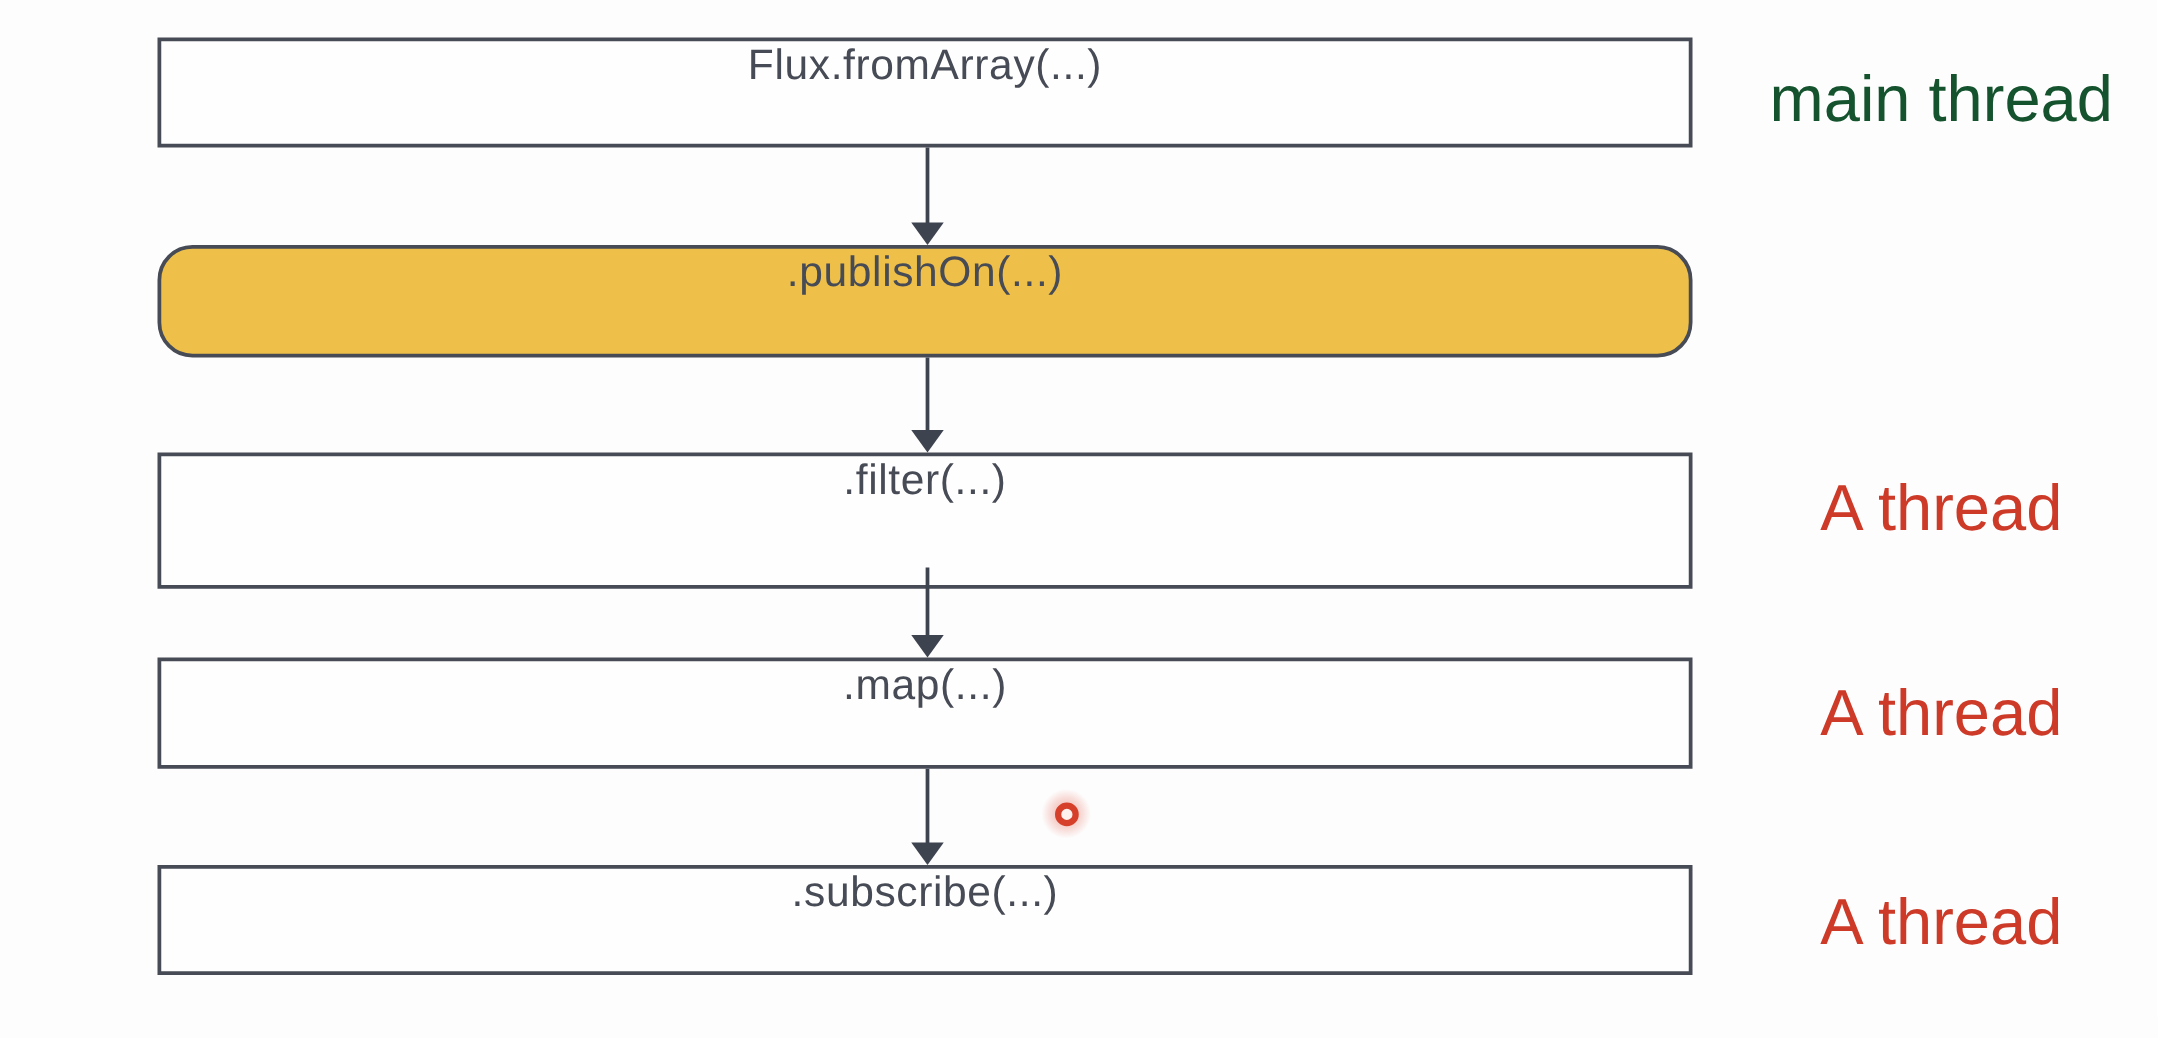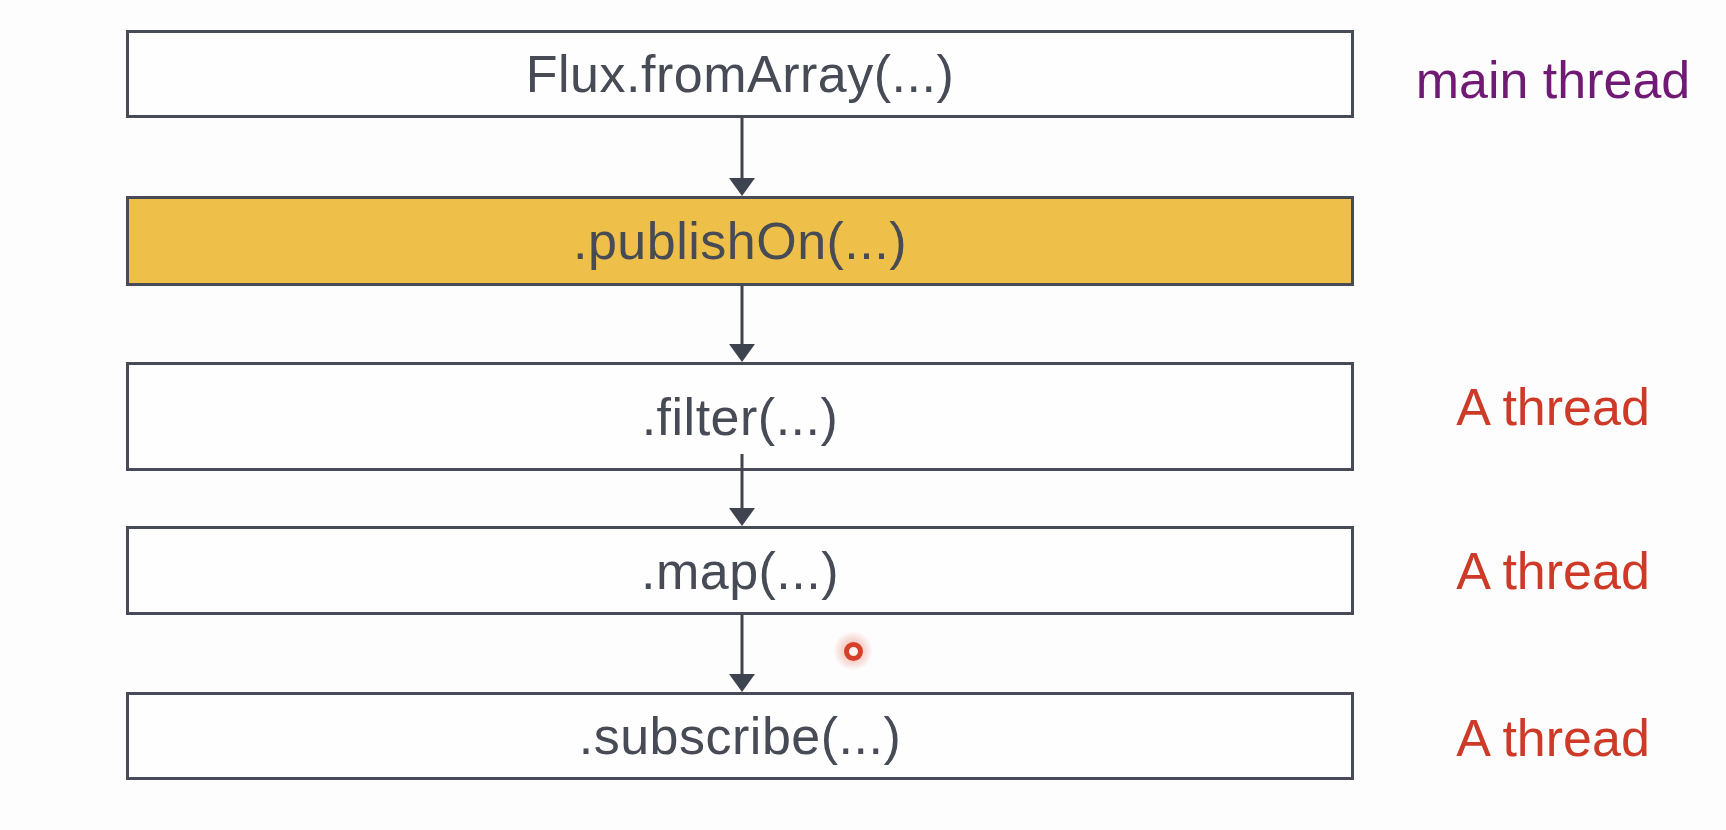--- a/index.html
+++ b/index.html
@@ -17,28 +17,28 @@
   }
   
   .node {
     position: absolute;
     left: 126px;
     width: 1228px;
     box-sizing: border-box;
     background: #fefefe;
     border: 3px solid #474b55;
     display: flex;
-    align-items: center;
+    align-items: flex-start;
     justify-content: center;
-    font-size: 52px;
+    font-size: 34px;
     color: #474b55;
     letter-spacing: 0.5px;
   }
   .node-1 { top: 30px;  height: 88px; }
-  .node-2 { top: 196px; height: 90px; }
+  .node-2 { top: 196px; height: 90px; border-radius: 28px; }
   .node-3 { top: 362px; height: 109px; }
   .node-4 { top: 526px; height: 89px; }
   .node-5 { top: 692px; height: 88px; }
 
   
   .arrow {
     position: absolute;
     left: 729px;
     width: 26px;
   }
@@ -144,21 +144,21 @@
   </div>
   <div class="arrow arrow-3">
     <div class="stem"></div>
     <div class="head"></div>
   </div>
   <div class="arrow arrow-4">
     <div class="stem"></div>
     <div class="head"></div>
   </div>
 
-  <div class="thread-label thread-label-1" style="color: #701a75;">main thread</div>
+  <div class="thread-label thread-label-1" style="color: #14532d;">main thread</div>
   <div class="thread-label thread-label-2" style="color: rgb(205, 58, 40);">A thread</div>
   <div class="thread-label thread-label-3" style="color: rgb(205, 58, 40);">A thread</div>
   <div class="thread-label thread-label-4" style="color: rgb(205, 58, 40);">A thread</div>
 
   <div class="cursor-dot">
     <div class="ring"></div>
   </div>
 
 </div>
 

